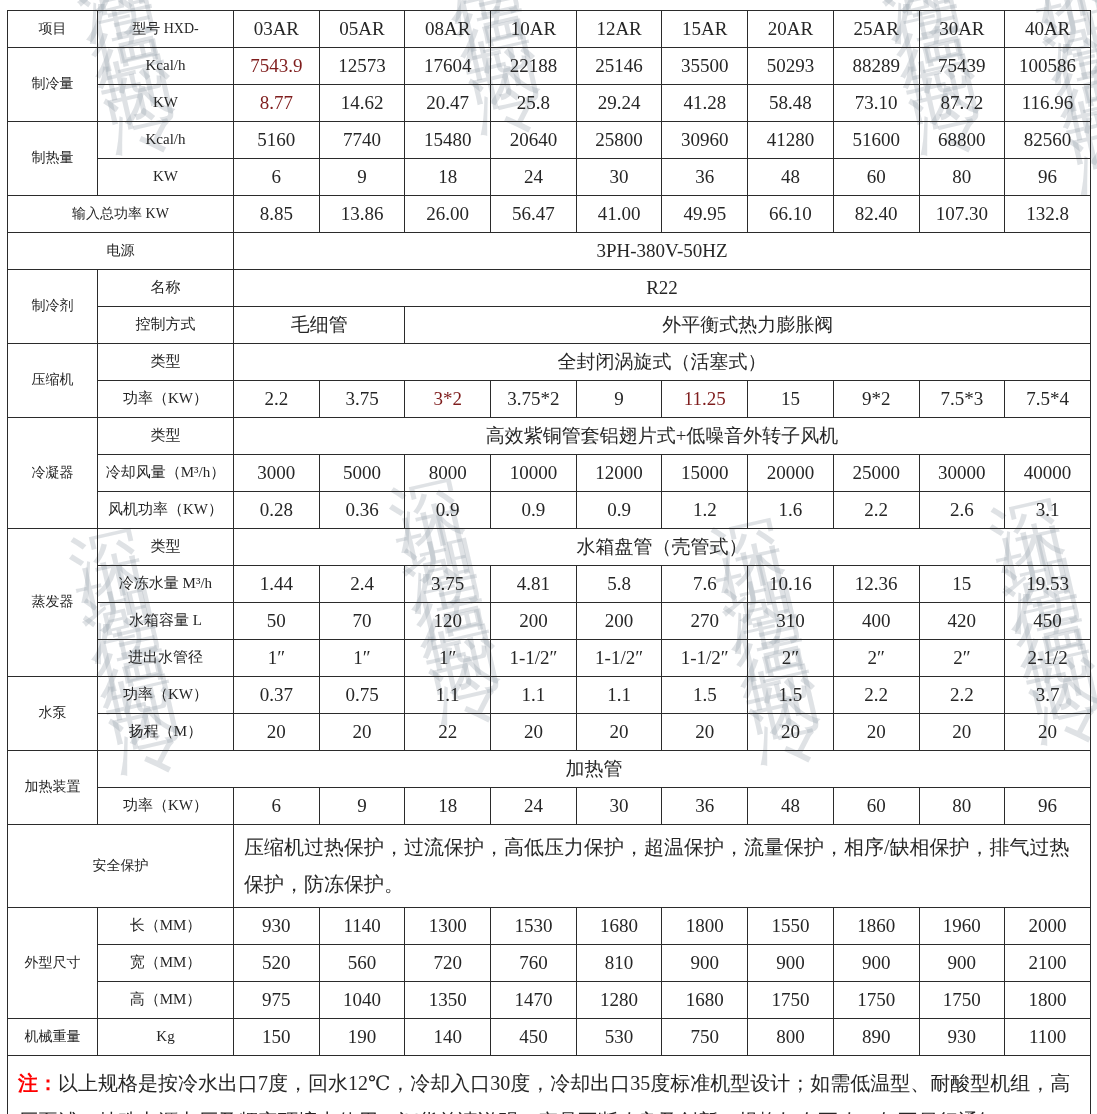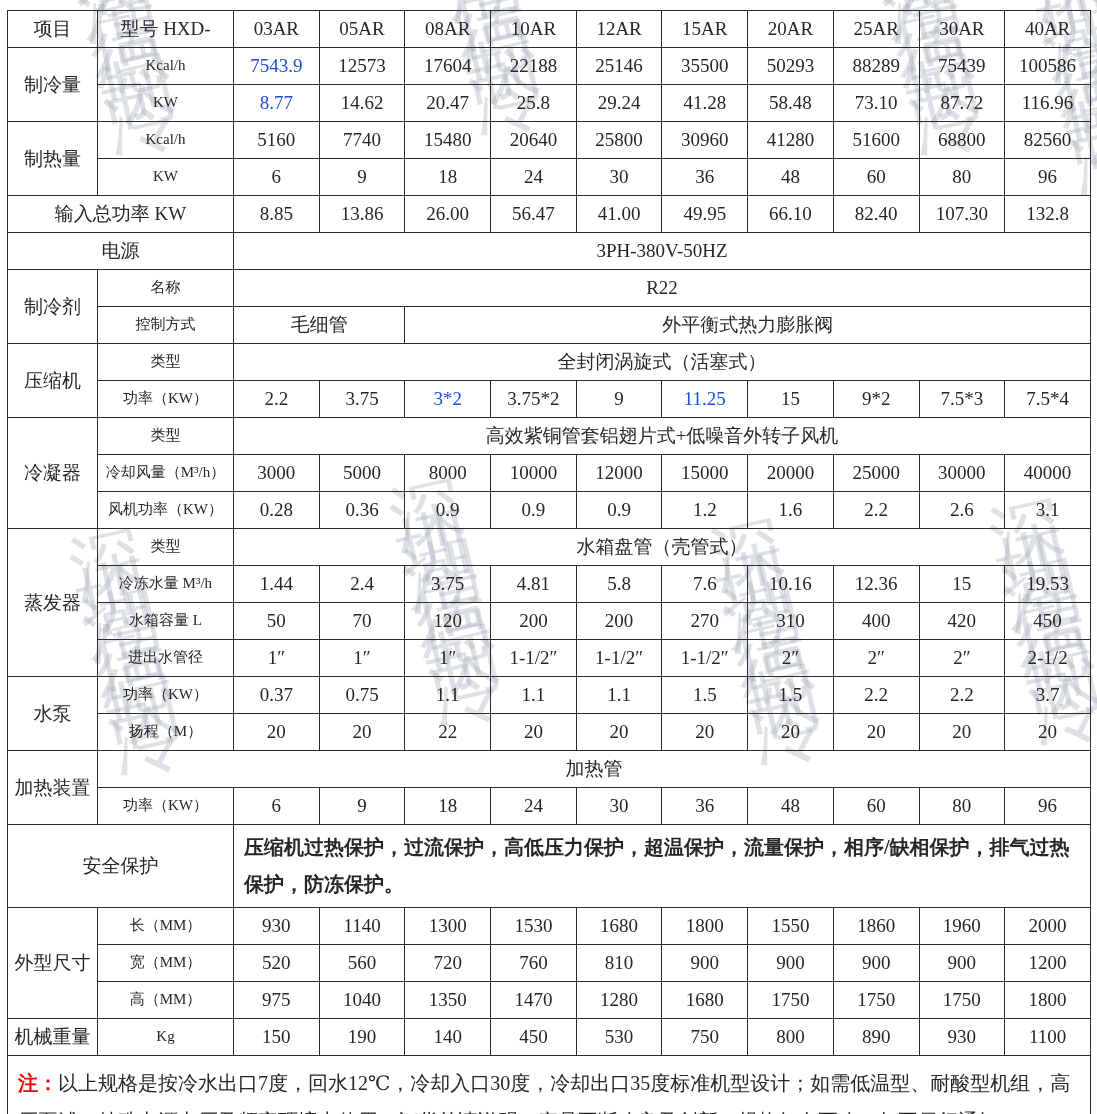--- a/index.html
+++ b/index.html
@@ -24,24 +24,24 @@
     background:transparent;
   }
   td{
     border:1.5px solid #2b2b2b;
     text-align:center;vertical-align:middle;
     height:36px;padding:0 2px;
     font-size:19px;line-height:1.15;
     overflow:hidden;
   }
   td.lbl{font-size:15px;}
-  td.seclbl{font-size:19px;margin-top:46px;}
-  td.muted{color:#1d4ed8;}
+  td.seclbl{font-size:14px;margin-top:46px;}
+  td.muted{color:#7f1d1d;}
   td.longtext{
-    text-align:left;padding:4px 10px;font-size:20px;line-height:1.85;height:auto;font-weight:bold;
+    text-align:left;padding:4px 10px;font-size:20px;line-height:1.85;height:auto;
   }
   td.noterow{
     text-align:left;padding:8px 10px;font-size:20px;line-height:1.9;height:auto;
   }
   .note-prefix{color:#ff0000;font-weight:bold;}
 </style>
 </head>
 <body>
 <div class="wm" style="left: 980px; top: 440px;">深圳潮信德制冷</div>
 <div class="wm" style="left: 700px; top: 460px;">深圳潮信德制冷</div>
@@ -335,21 +335,21 @@
     <td class="lbl">宽（MM）</td>
     <td>520</td>
         <td>560</td>
         <td>720</td>
         <td>760</td>
         <td>810</td>
         <td>900</td>
         <td>900</td>
         <td>900</td>
         <td>900</td>
-        <td>1200</td>
+        <td>2100</td>
   </tr>
   <tr>
     <td class="lbl">高（MM）</td>
     <td>975</td>
         <td>1040</td>
         <td>1350</td>
         <td>1470</td>
         <td>1280</td>
         <td>1680</td>
         <td>1750</td>

